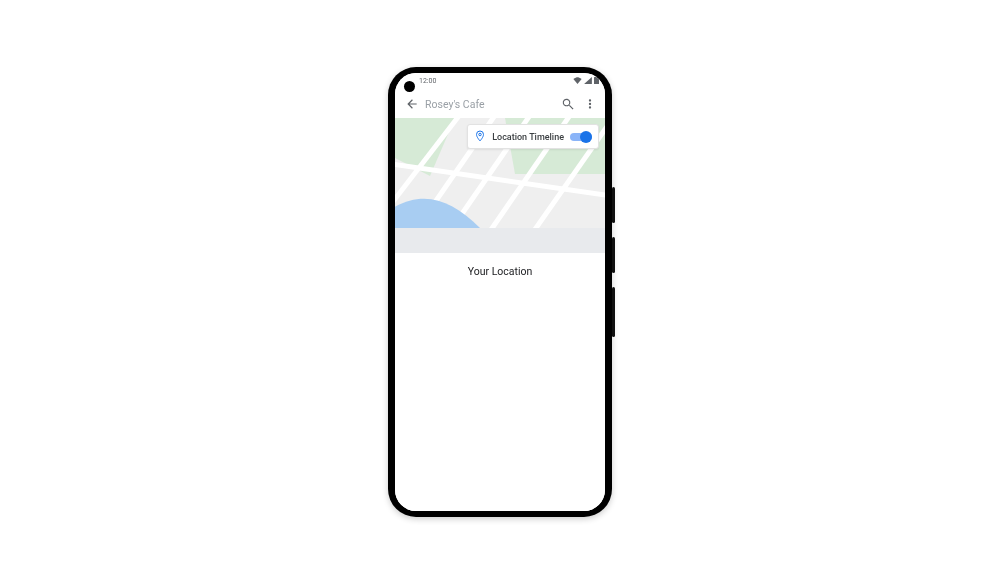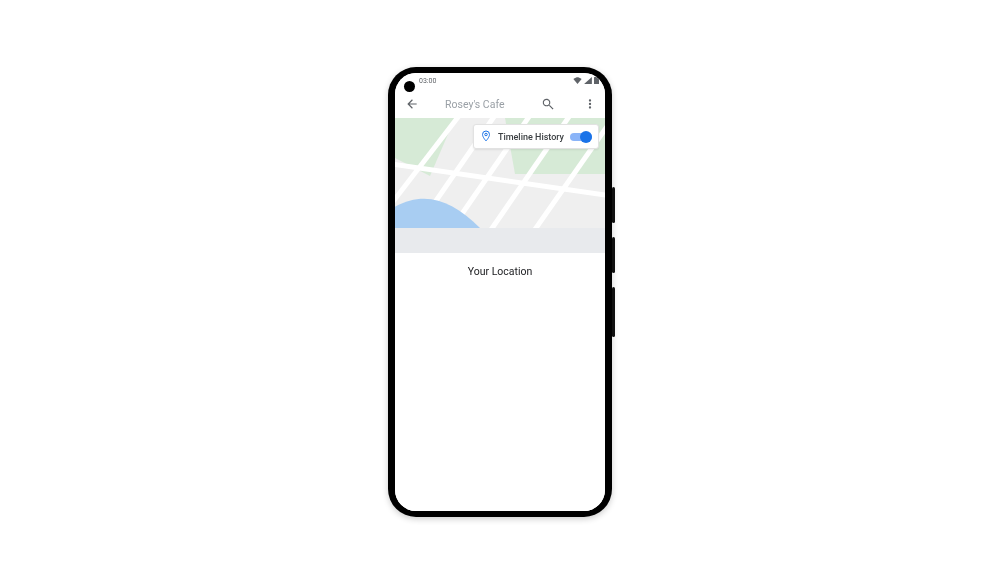--- a/index.html
+++ b/index.html
@@ -79,21 +79,21 @@
     align-items: flex-end;
   }
   .status-icons svg { display: block; }
 
   
   .appbar {
     height: 28px;
     display: flex;
     align-items: center;
     padding: 0 6px 0 8px;
-    gap: 24px;
+    gap: 4px;
     background: #fff;
   }
   .appbar .title {
     flex: 1 1 auto;
     font-size: 10.5px;
     color: #9aa0a6;
     white-space: nowrap;
     overflow: hidden;
   }
   .icon-btn {
@@ -188,21 +188,21 @@
     <div class="side-btn b1"></div>
     <div class="side-btn b2"></div>
     <div class="side-btn b3"></div>
 
     <div class="screen">
       <div class="camera"></div>
 
       <div class="screen-flex">
 
         <div class="status">
-          <div class="clock">03:00</div>
+          <div class="clock">12:00</div>
           <div class="status-icons">
             <span>
               <svg width="9" height="7" viewBox="0 0 24 18">
                   <path fill="#5f6368" d="M12 18l11-13C19 1 14 0 12 0S5 1 1 5l11 13z"></path>
                 </svg>
             </span>
             <span>
               <svg width="8" height="7" viewBox="0 0 20 18">
                   <path fill="#5f6368" d="M0 18h20V0z"></path>
                 </svg>
@@ -258,21 +258,21 @@
             <rect x="0" y="110" width="210" height="30" fill="#e8eaed"></rect>
           </svg>
 
           <div class="chip">
             <span>
               <svg width="12" height="12" viewBox="0 0 24 24">
                   <path fill="none" stroke="#1a73e8" stroke-width="2" d="M12 2a7 7 0 0 0-7 7c0 5 7 13 7 13s7-8 7-13a7 7 0 0 0-7-7z"></path>
                   <circle cx="12" cy="9" r="2.5" fill="none" stroke="#1a73e8" stroke-width="2"></circle>
                 </svg>
             </span>
-            <span class="label">Timeline History</span>
+            <span class="label">Location Timeline</span>
             <div class="toggle">
               <div class="track"></div>
               <div class="thumb"></div>
             </div>
           </div>
         </div>
 
         <div class="panel">
           <div class="panel-title">Your Location</div>
         </div>

